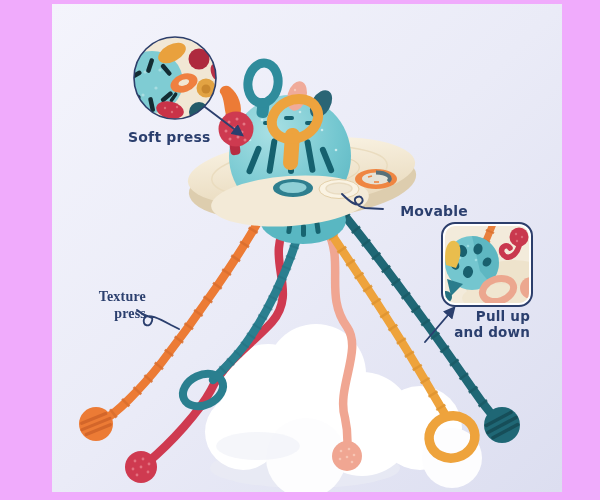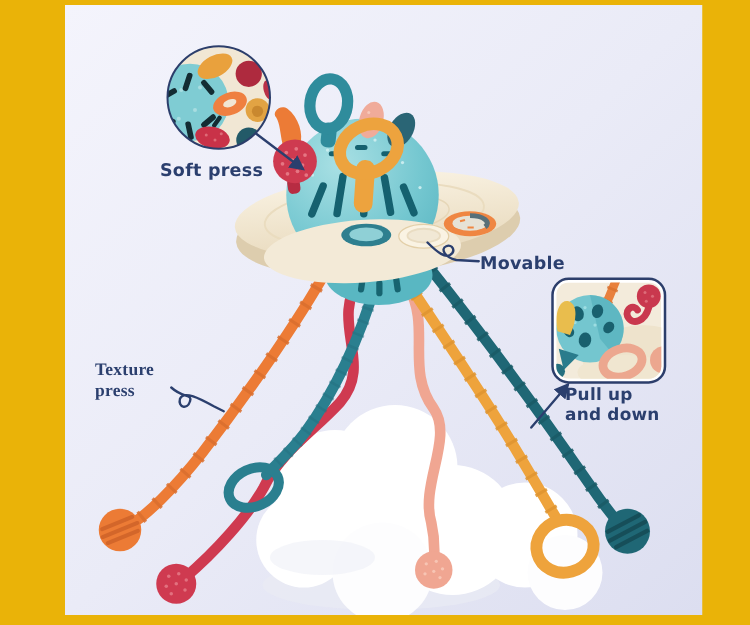--- a/index.html
+++ b/index.html
@@ -1,25 +1,25 @@
 <!DOCTYPE html>
 <html><head>
 <meta charset="utf-8">
 <style>
   html,body{margin:0;padding:0;background:#ffffff;}
-  .page{position:relative;width:600px;height:500px;background:#eab308;overflow:hidden;
+  .page{position:relative;width:600px;height:500px;background:#f0abfc;overflow:hidden;
         font-family:"DejaVu Sans","Liberation Sans",sans-serif;}
   .art{position:absolute;left:0;top:0;}
   .callout{position:absolute;color:#2b3f6e;font-weight:700;line-height:1.18;
-           letter-spacing:.2px;text-align:left;white-space:nowrap;}
+           letter-spacing:.2px;text-align:right;white-space:nowrap;}
   .callout span{display:block;}
   #lbl-soft{left:128px;top:129px;font-size:14px;text-align:left;}
   #lbl-movable{left:384px;top:203px;width:84px;font-size:14px;}
   #lbl-texture{left:76px;top:289px;width:70px;font-size:14px;font-family:Liberation Serif, serif;}
-  #lbl-pull{left:440px;top:309px;width:90px;font-size:13.5px;margin-left:12px;}
+  #lbl-pull{left:440px;top:309px;width:90px;font-size:13.5px;}
 </style>
 </head>
 <body>
 
 <div class="page">
 
 <svg class="art" width="600" height="500" viewBox="0 0 600 500">
   <defs>
     <linearGradient id="bg" x1="0" y1="0" x2="1" y2="1">
       <stop offset="0" stop-color="#f4f4fc"></stop>

